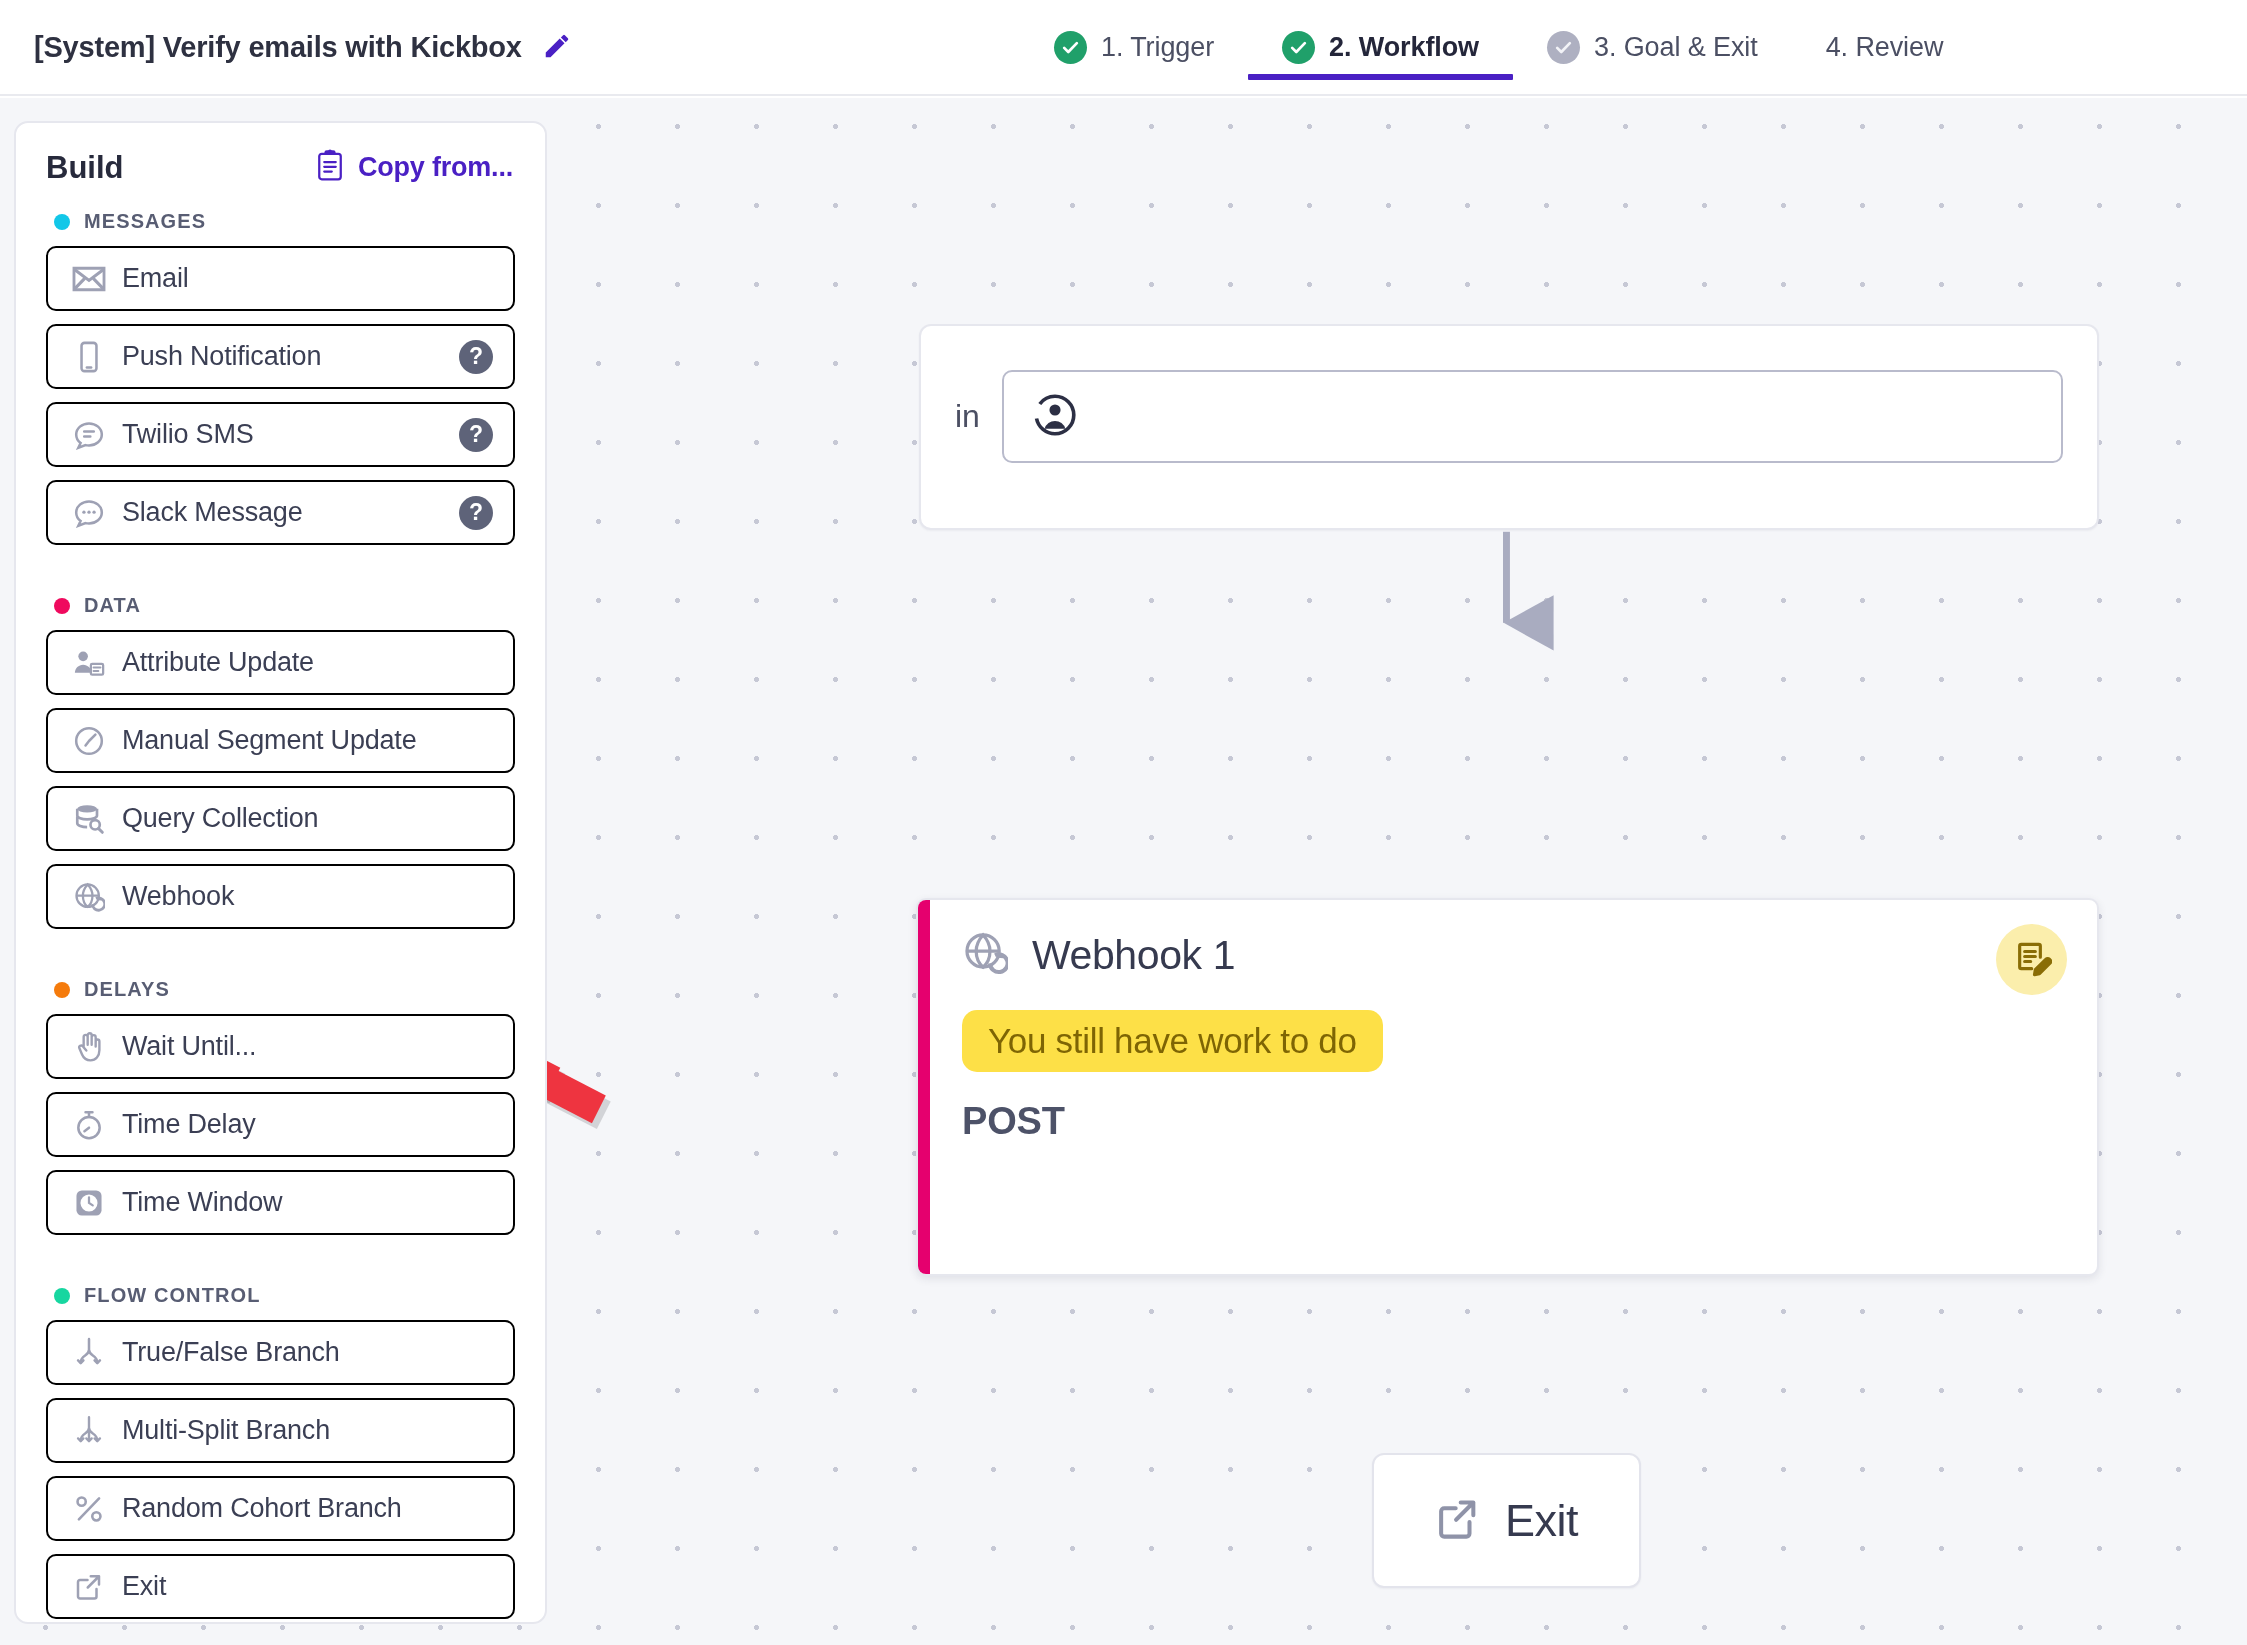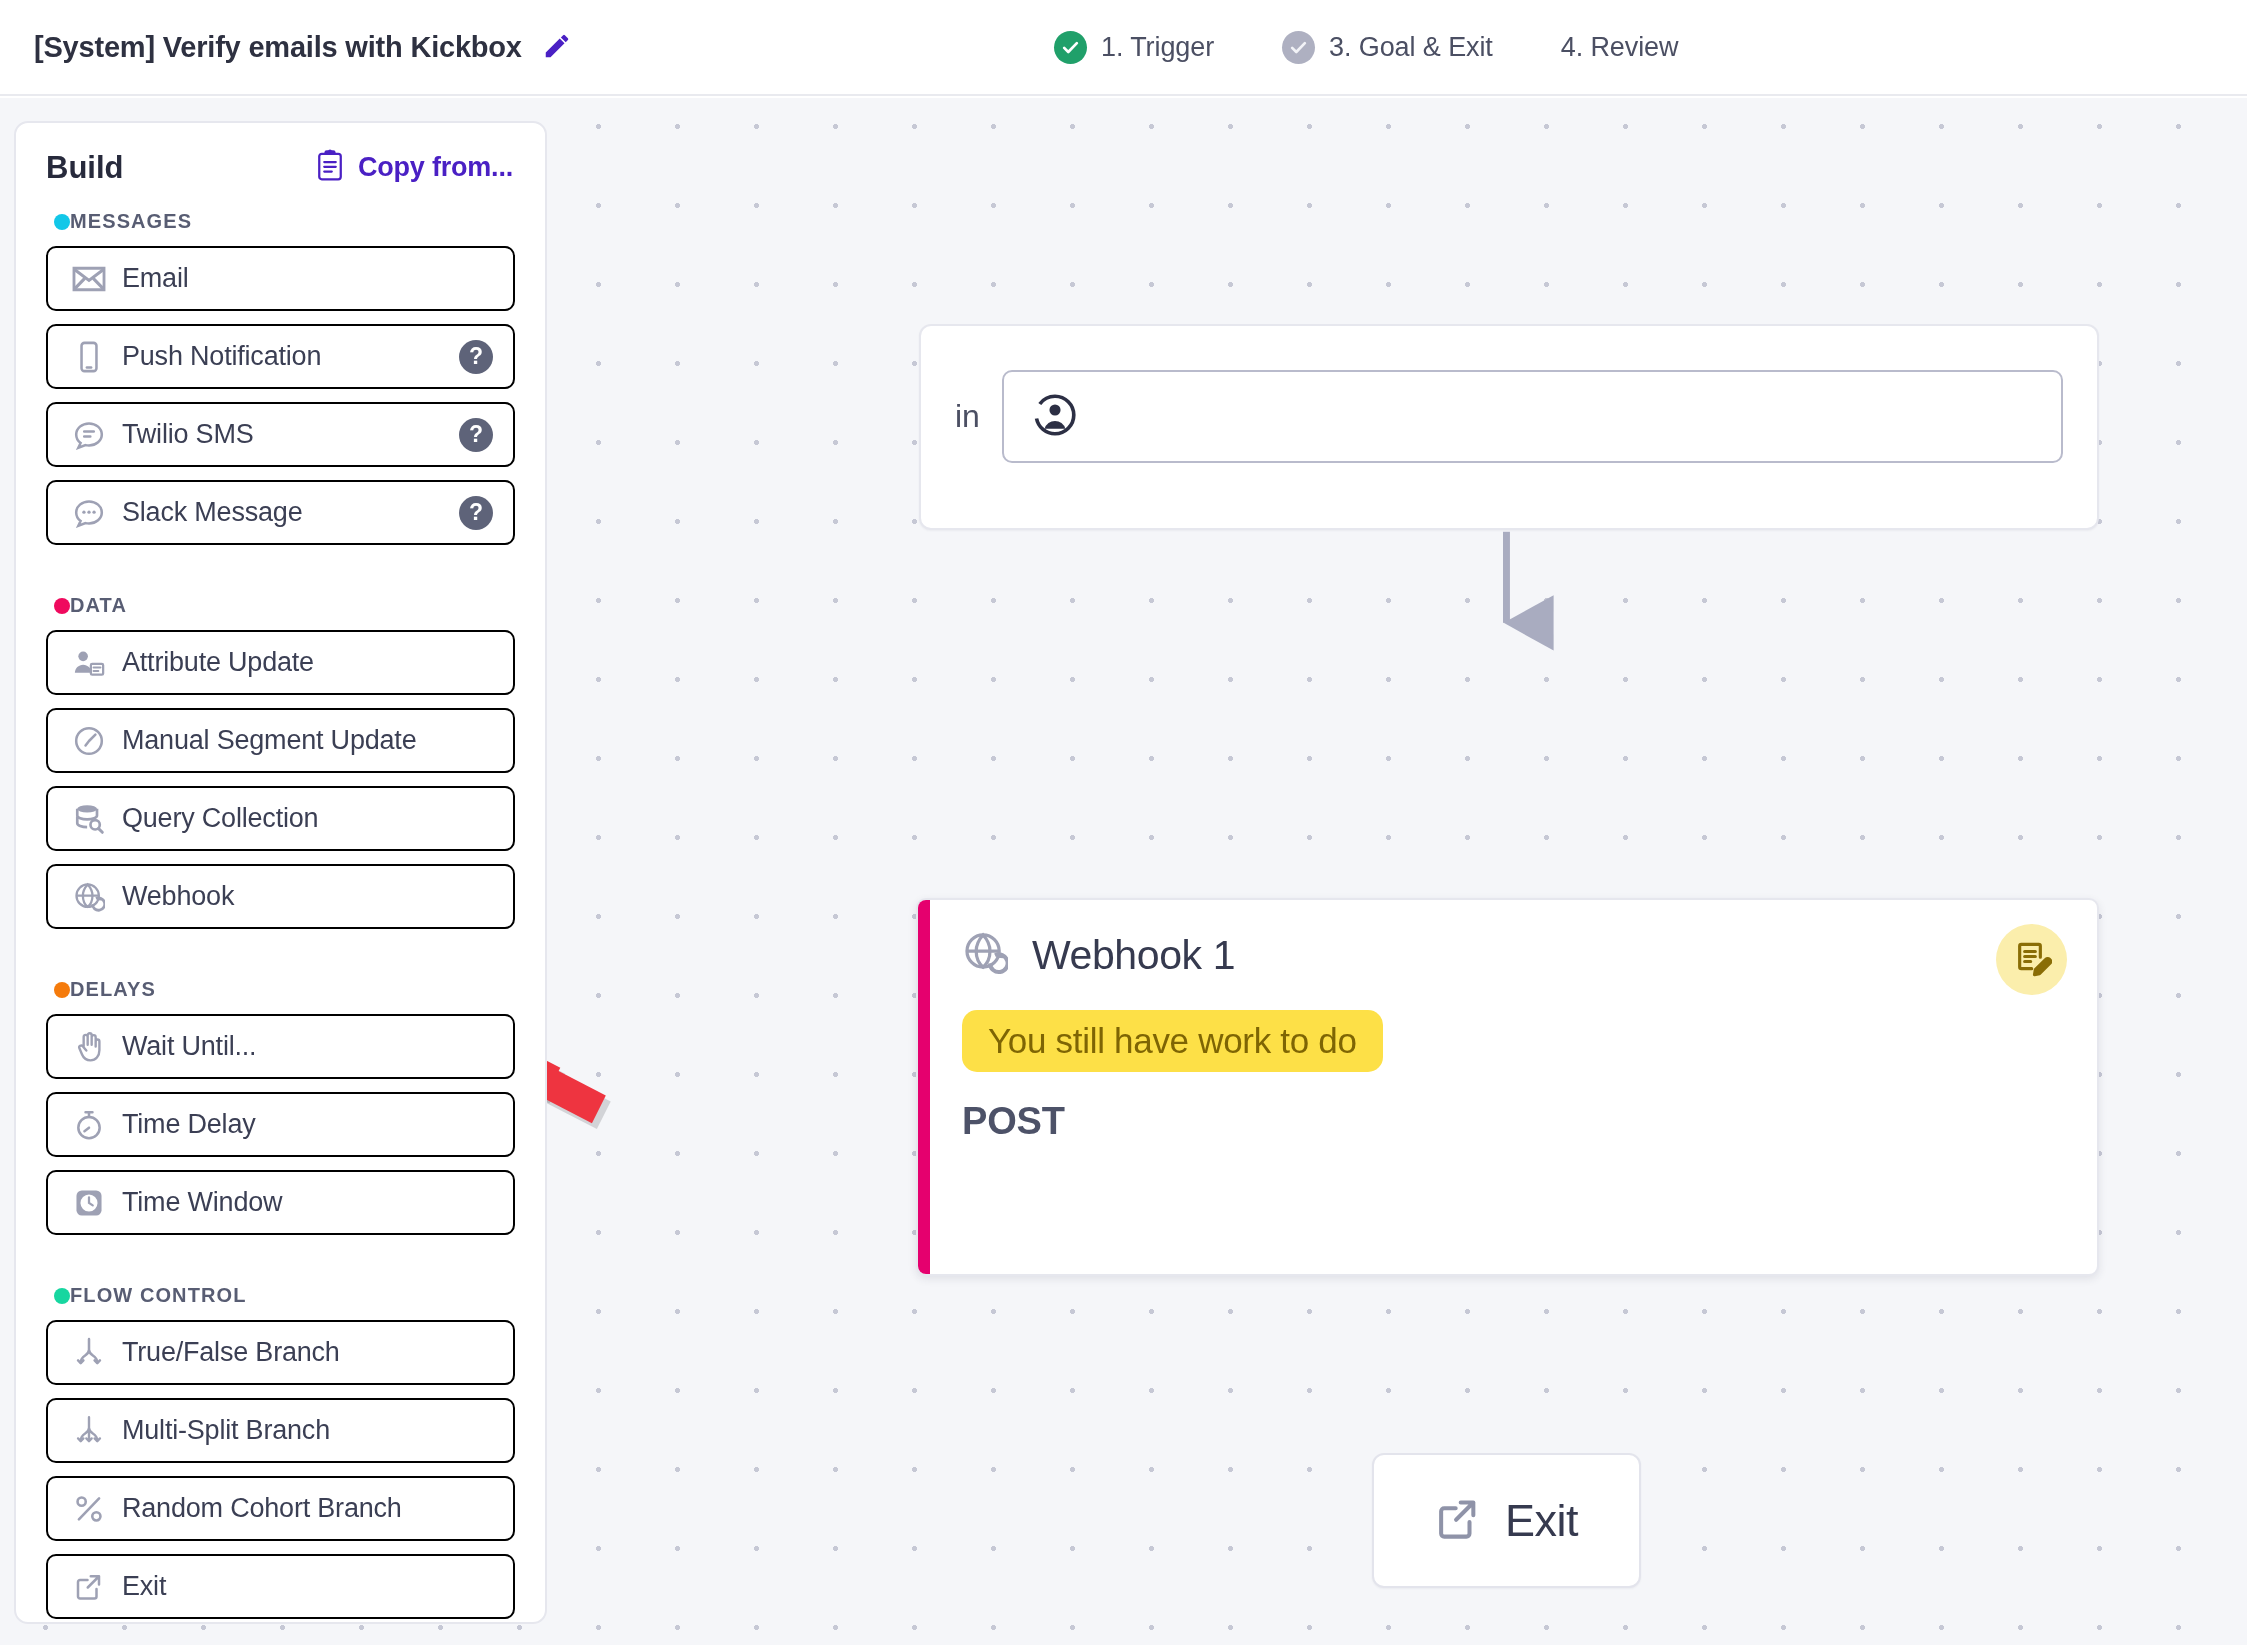--- a/index.html
+++ b/index.html
@@ -82,21 +82,21 @@
   .sb-title { font-size: 31px; font-weight: 700; color: #272a3c; }
   .copy-from {
     display: flex; align-items: center; gap: 13px; cursor: pointer;
   }
   .copy-from-label {
     font-size: 27px; font-weight: 700; color: #4a20c4;
     letter-spacing: -0.2px;
   }
 
   .sec-head {
-    display: flex; align-items: center; gap: 0;
+    display: flex; align-items: center; gap: 14px;
     margin: 18px 0 13px 8px;
   }
   .sec-dot { width: 16px; height: 16px; border-radius: 50%; flex: 0 0 auto; }
   .sec-label {
     font-size: 20px; font-weight: 700; color: #585d73;
     letter-spacing: 1.1px;
   }
 
   .item {
     display: flex; align-items: center;
@@ -213,20 +213,28 @@
 
     <div class="step">
       <span class="check done">
         <svg width="19" height="19" viewBox="0 0 24 24" fill="none" stroke="#ffffff" stroke-width="3.4" stroke-linecap="round" stroke-linejoin="round">
             <path d="M4 12.5l5.2 5.2L20 6.5"></path>
           </svg>
       </span>
       <span class="step-label">1. Trigger</span>
     </div>
 
+    <div class="step active">
+      <span class="check done">
+        <svg width="19" height="19" viewBox="0 0 24 24" fill="none" stroke="#ffffff" stroke-width="3.4" stroke-linecap="round" stroke-linejoin="round">
+            <path d="M4 12.5l5.2 5.2L20 6.5"></path>
+          </svg>
+      </span>
+      <span class="step-label">2. Workflow</span>
+    </div>
 
     <div class="step">
       <span class="check pending">
         <svg width="19" height="19" viewBox="0 0 24 24" fill="none" stroke="#f2f3f7" stroke-width="3.4" stroke-linecap="round" stroke-linejoin="round">
             <path d="M4 12.5l5.2 5.2L20 6.5"></path>
           </svg>
       </span>
       <span class="step-label">3. Goal &amp; Exit</span>
     </div>
 

